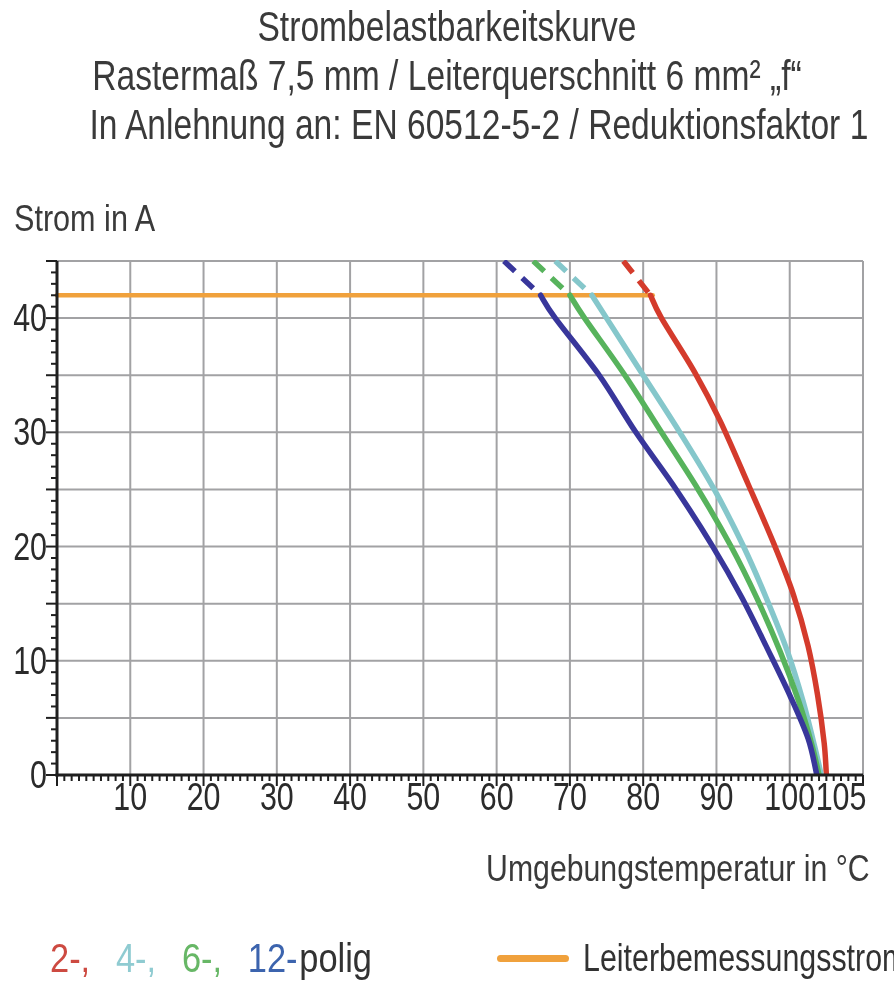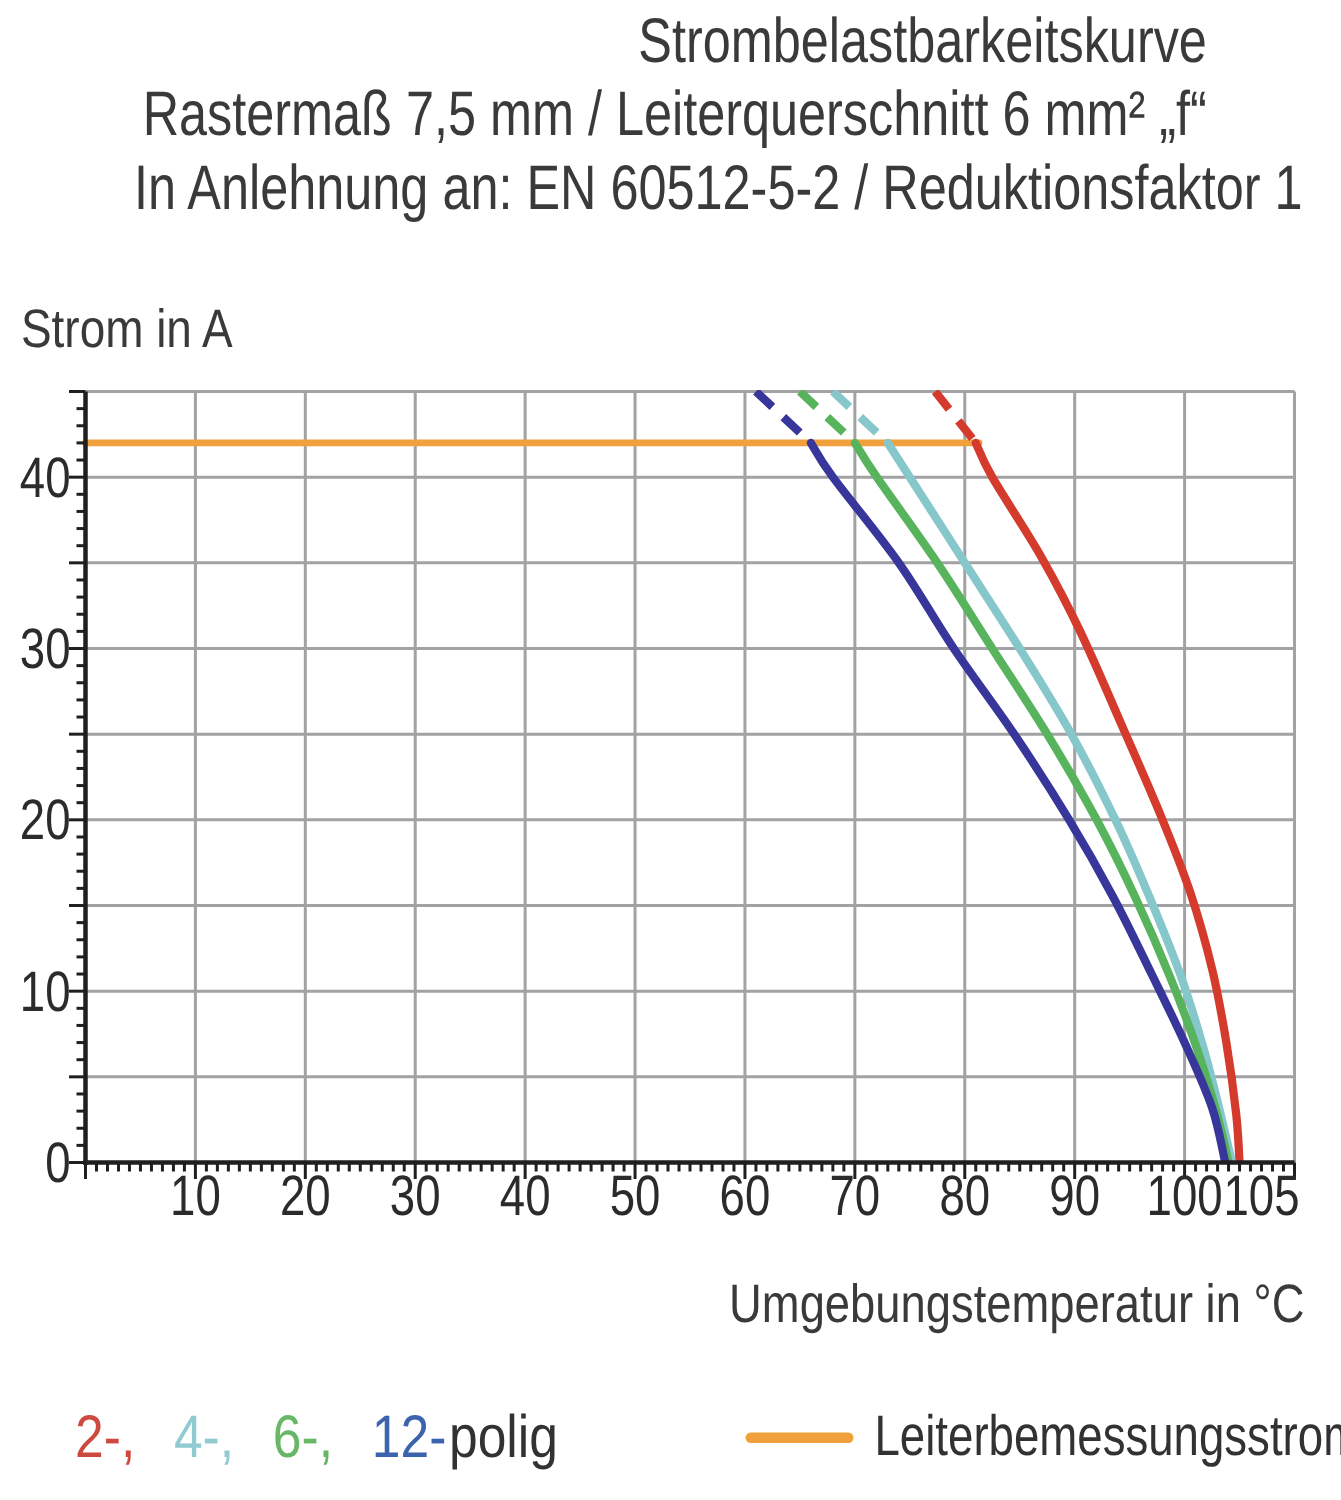--- a/index.html
+++ b/index.html
@@ -1,20 +1,20 @@
 <!DOCTYPE html>
 <html><head>
 <meta charset="utf-8">
 <style>
   html,body{margin:0;padding:0;background:#ffffff;}
   .canvas{
     position:relative;width:894px;height:1000px;background:#ffffff;overflow:hidden;
     font-family:"Liberation Sans",sans-serif;color:#3a3a3a;
   }
-  .title-block{position:absolute;top:2px;left:0;width:894px;text-align:right;}
+  .title-block{position:absolute;top:2px;left:0;width:894px;text-align:center;}
   .title-line{
     font-size:42px;line-height:49px;white-space:nowrap;color:#3a3a3a;
     transform:scaleX(0.80);transform-origin:50% 50%;
   }
   .y-axis-title{
     position:absolute;left:14px;top:198px;font-size:36px;white-space:nowrap;
     transform:scaleX(0.85);transform-origin:left center;color:#3a3a3a;
   }
   svg#plot{position:absolute;left:0;top:0;}
   svg#plot text{font-family:"Liberation Sans",sans-serif;fill:#2b2b2b;}

